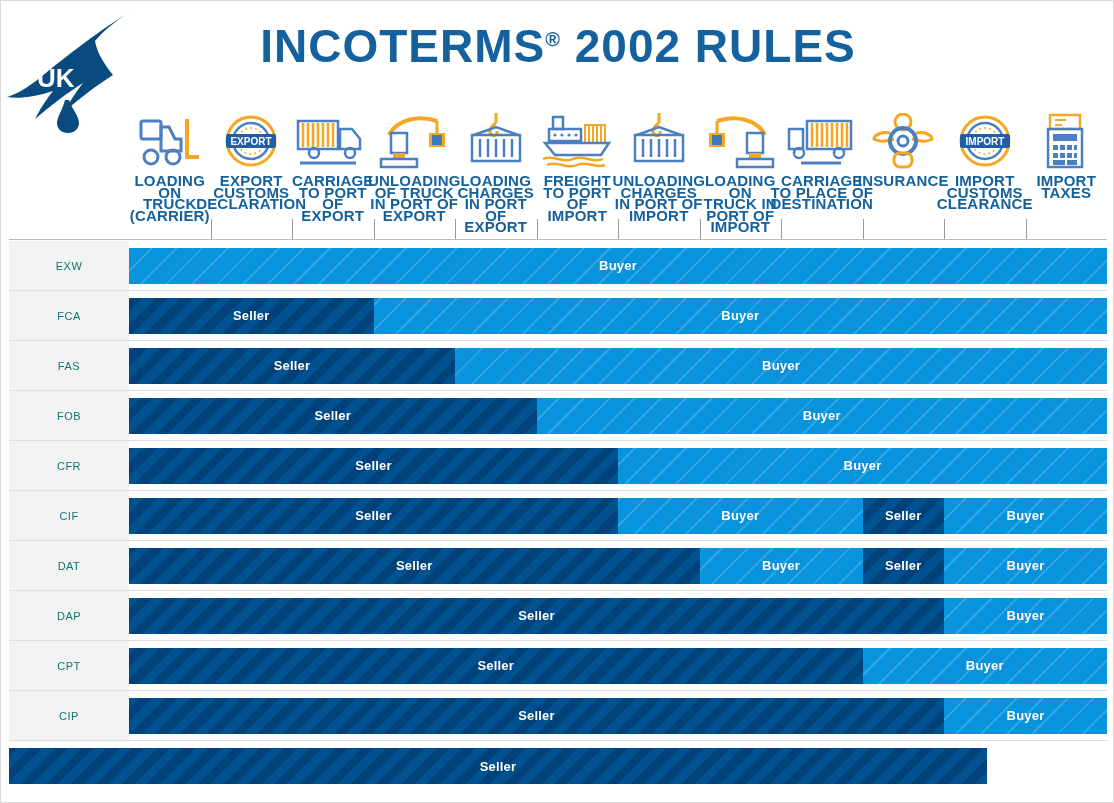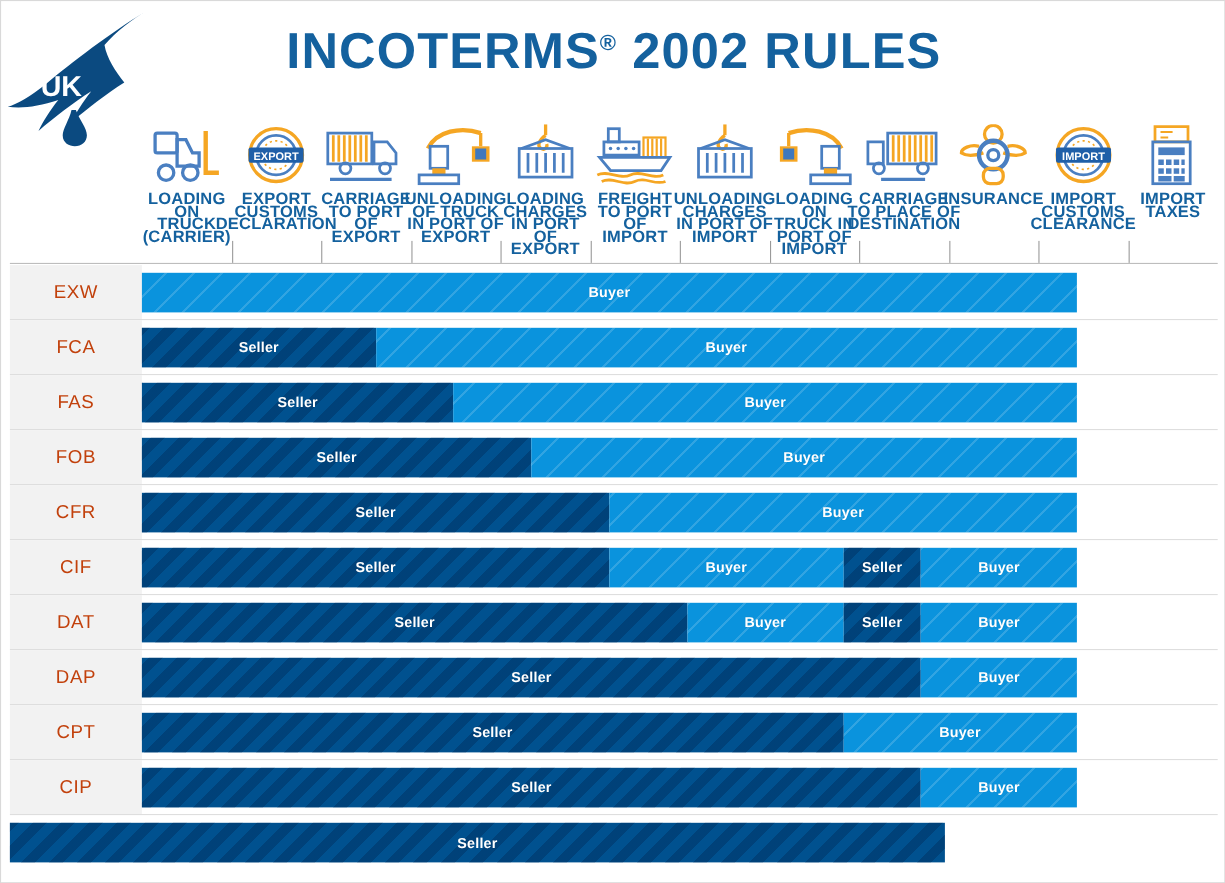--- a/index.html
+++ b/index.html
@@ -73,34 +73,34 @@
   .row {
     display:flex; align-items:stretch;
     height:50px;
     border-bottom:1px solid #dedede;
   }
   .row:last-child { border-bottom:none; }
   .rowlabel {
     width:120px; flex:0 0 120px;
     background:#f2f2f2;
     display:flex; align-items:center; justify-content:center;
-    font-size:17px; color:#c2410c;
+    font-size:11px; color:#0f766e;
     letter-spacing:0.5px;
   }
   .bars {
     flex:1 1 auto;
     position:relative;
     display:flex;
     align-items:center;
     padding-left:0px;
   }
   .track {
     position:relative;
     height:36px;
-    width:850px;
+    width:978px;
     margin-left:0px;
     display:flex;
   }
   .seg {
     height:36px;
     display:flex; align-items:center; justify-content:center;
     color:#ffffff; font-size:13px; font-weight:bold;
     letter-spacing:0.2px;
     overflow:hidden;
     white-space:nowrap;

